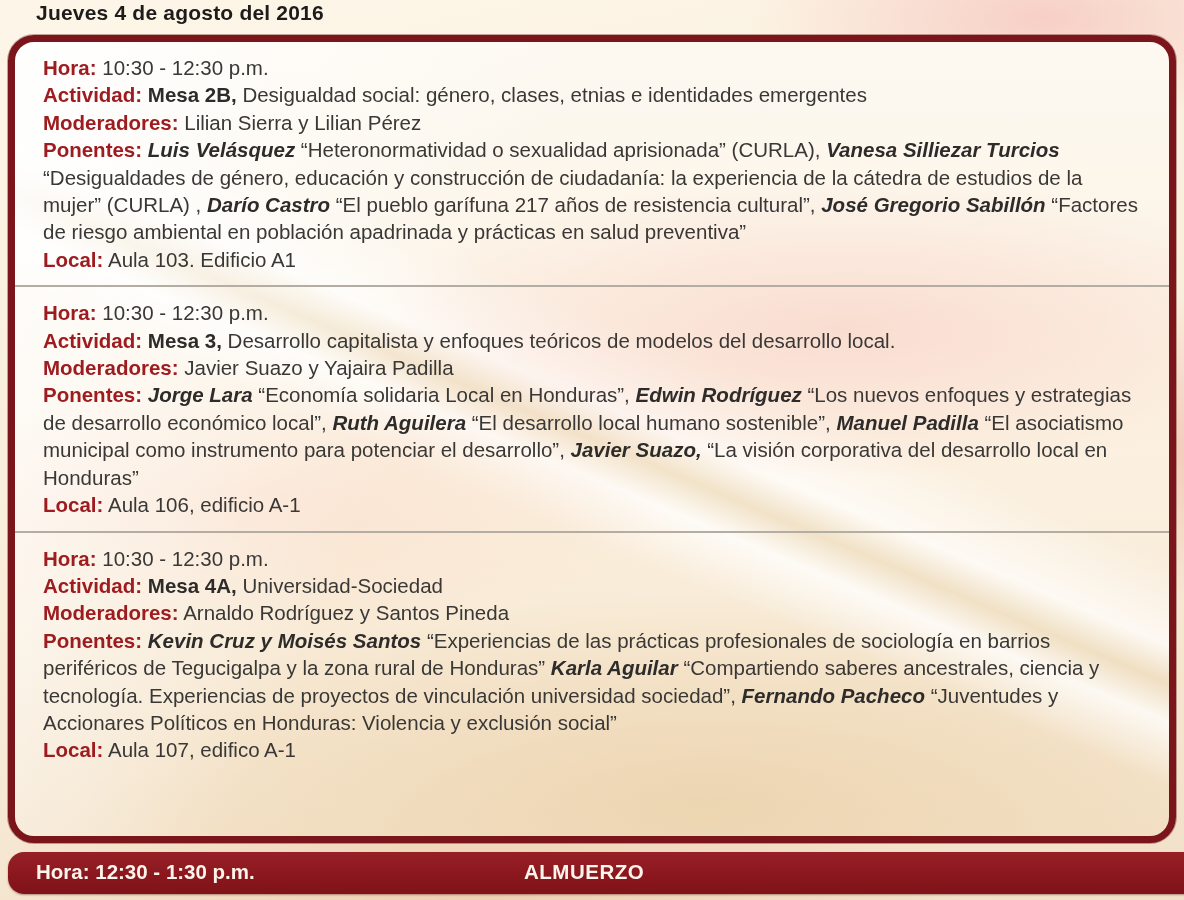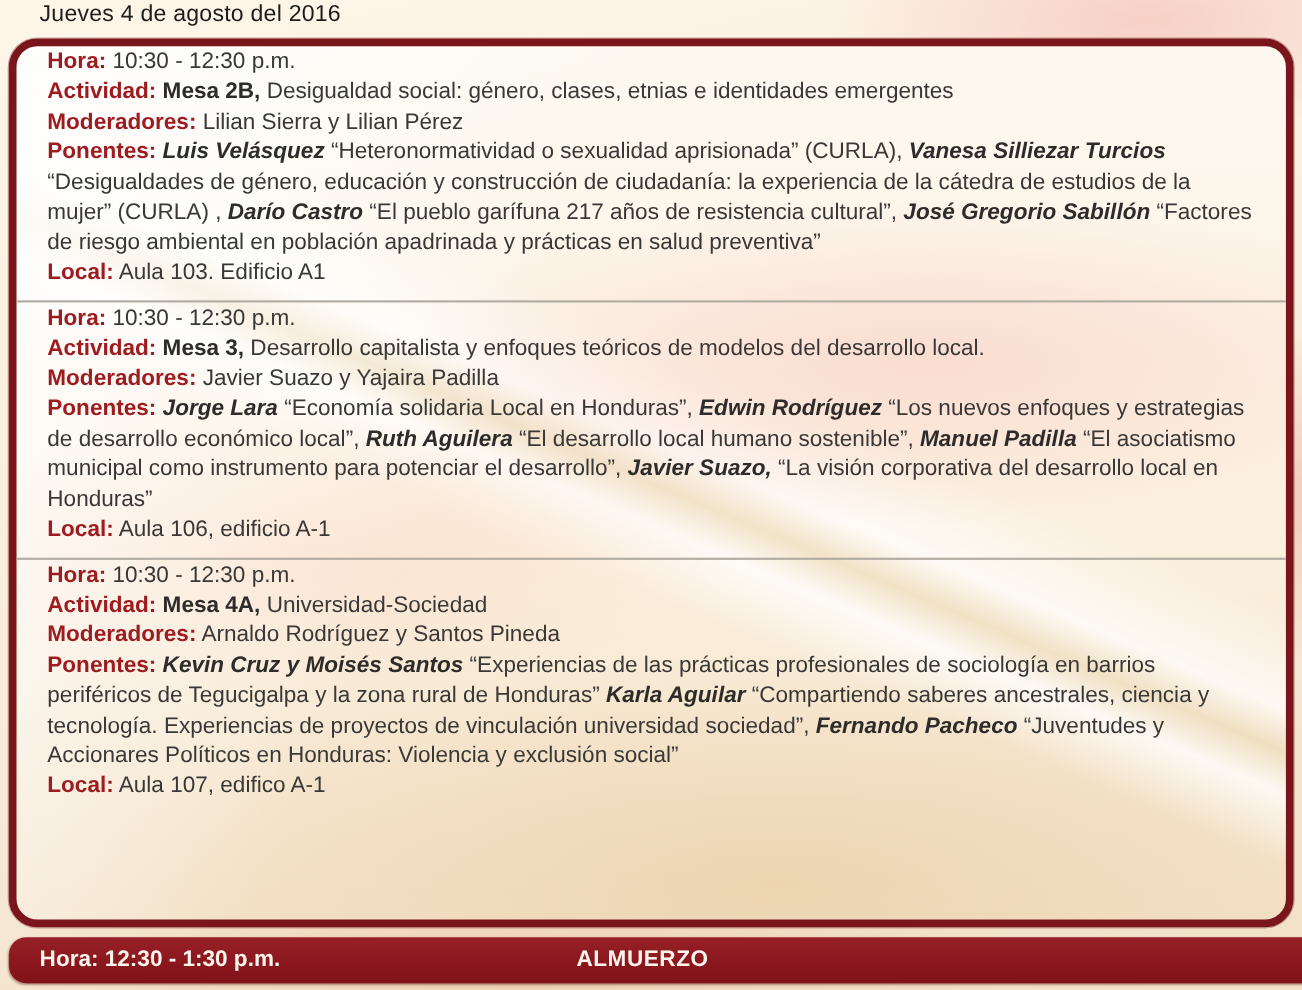--- a/index.html
+++ b/index.html
@@ -7,36 +7,36 @@
     width:1184px;height:900px;overflow:hidden;position:relative;
     font-family:"Liberation Sans",sans-serif;
     background:
       radial-gradient(ellipse 420px 160px at 88% 2%, rgba(246,198,190,.8), transparent 70%),
       radial-gradient(ellipse 500px 220px at 102% 50%, rgba(238,178,165,.55), transparent 70%),
       radial-gradient(ellipse 700px 240px at 40% 100%, rgba(233,196,160,.6), transparent 70%),
       linear-gradient(168deg,#fdf6e8 0%,#f9ecd9 55%,#f2e0c8 100%);
   }
   .page-title{
     position:absolute;left:36px;top:1px;
-    font-size:21px;font-weight:normal;color:#1e1c1a;letter-spacing:.2px;
+    font-size:21px;font-weight:bold;color:#1e1c1a;letter-spacing:.2px;
   }
   .main-box{
     position:absolute;left:8px;top:35px;width:1154px;height:794px;
     border:7px solid #7a151b;border-radius:26px;
     box-shadow:0 0 0 1px rgba(90,10,15,.35);
     background:
       linear-gradient(115deg, rgba(255,255,255,.95) 0%, rgba(255,255,255,0) 38%),
       radial-gradient(ellipse 760px 230px at 72% 36%, rgba(248,198,188,.5), transparent 65%),
       radial-gradient(ellipse 620px 200px at 22% 58%, rgba(250,214,196,.45), transparent 65%),
       linear-gradient(23deg, transparent 42%, rgba(255,255,255,.75) 47%, rgba(233,214,178,.5) 50%, rgba(255,255,255,.7) 53%, transparent 60%),
       radial-gradient(ellipse 900px 300px at 60% 96%, rgba(234,208,168,.75), transparent 70%),
       linear-gradient(180deg,#fdf9f1 0%,#fbf0df 55%,#f4e3ca 100%);
     overflow:hidden;
   }
-  .session{padding:0 30px 12px 28px;}
+  .session{padding:12px 30px 12px 28px;}
   .session + .session{border-top:2px solid #b3ada4;}
   .line{font-size:20.5px;line-height:27.4px;color:#3a3836;}
   .lbl{color:#9e1c20;font-weight:bold;}
   .strong{font-weight:bold;color:#2e2c2a;}
   .name{font-weight:bold;font-style:italic;color:#2e2c2a;margin-top:23px;}
   .lunch-bar{
     position:absolute;left:8px;top:852px;width:1158px;height:42px;
     background:linear-gradient(180deg,#962026 0%,#8a161d 60%,#7e1319 100%);
     border-radius:16px;box-shadow:0 1px 2px rgba(80,10,10,.4);padding-left:48px;
   }

